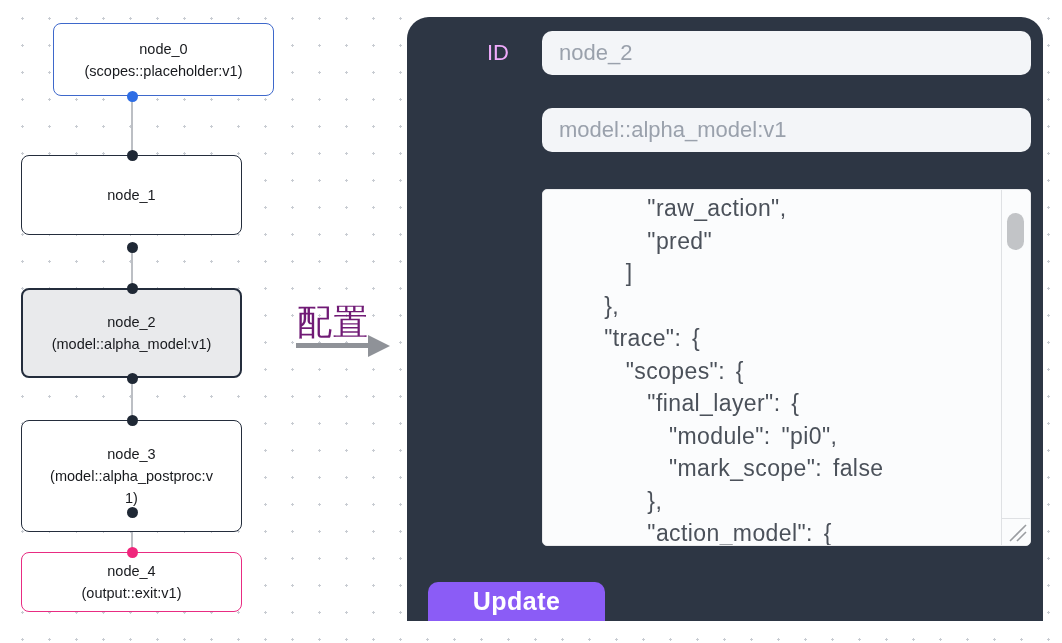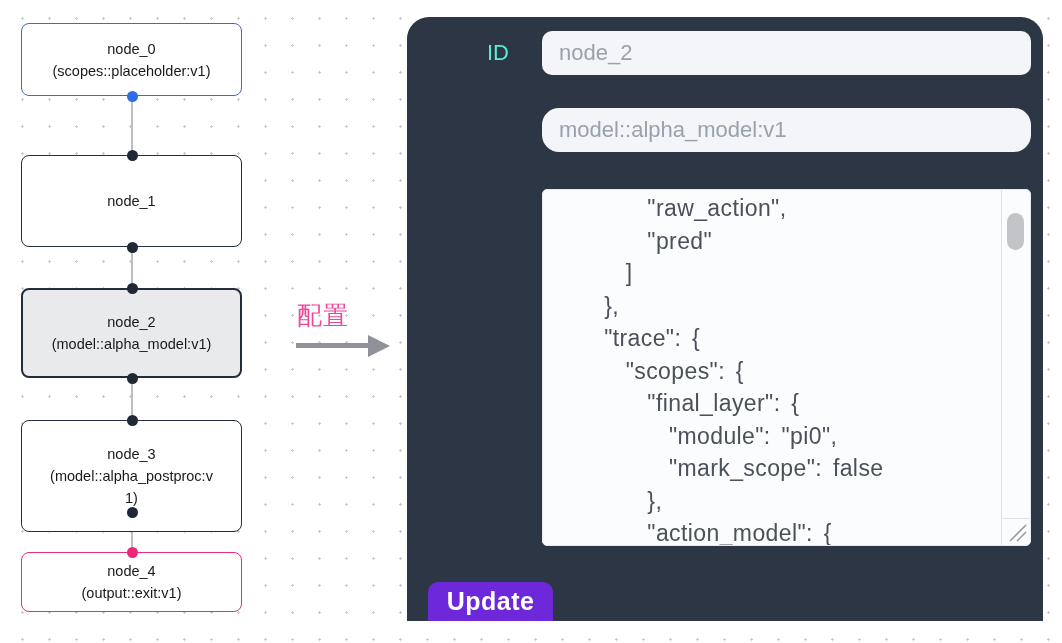--- a/index.html
+++ b/index.html
@@ -16,58 +16,58 @@
 
   
   .flow-node {
     position:absolute; left:21px; width:221px;
     background:#ffffff; border-radius:8px;
     display:flex; flex-direction:column; justify-content:center; align-items:center;
     text-align:center; padding:0 23px;
     font-size:14.5px; line-height:22px; color:#17191d;
     word-break:break-all;
   }
-  .node-input    { border:1.6px solid #3e68cb; }
+  .node-input    { border:1.6px solid #3e68cb;margin-left:32px; }
   .node-default  { border:1.7px solid #242d3c; }
   .node-selected { border:2.5px solid #242d3c; background:#e9eaec; }
   .node-output   { border:1.7px solid #e82c82; }
 
   .edge {
     position:absolute; left:131px; width:1.5px; background:#bcbfc4;
   }
   .port {
     position:absolute; left:126.5px; width:11px; height:11px; border-radius:50%;
   }
   .port-dark { background:#1f2835; }
   .port-blue { background:#2e6de5; }
   .port-pink { background:#f0267c; }
 
   
   .transfer-label {
     position:absolute; left:297px; top:299px;
-    font-size:25px; color:#ec4899; letter-spacing:1px;
+    font-size:35px; color:#701a75; letter-spacing:1px;
   }
   .arrow-shaft {
     position:absolute; left:296px; top:343px; width:74px; height:5px; background:#8f9298;
   }
   .arrow-head {
     position:absolute; left:368px; top:334.5px; width:0; height:0;
     border-left:22px solid #8f9298;
     border-top:11px solid transparent;
     border-bottom:11px solid transparent;
   }
 
   
   .panel {
     position:absolute; left:407px; top:17px; width:636px; height:604px;
     background:#2d3644; border-radius:22px 22px 0 0; overflow:hidden;
   }
   .field-label {
     position:absolute; left:0; width:102px; height:44px; line-height:44px;
-    text-align:right; color:#5eead4; font-size:22px;padding-left:46px;
+    text-align:right; color:#f0abfc; font-size:22px;padding-left:46px;
   }
   .panel-input {
     position:absolute; left:135px; width:489px; height:44px;
     border:none; outline:none; border-radius:10px;
     background:#f3f5f8; color:#9aa1ac;
     font-size:22px; padding:0 17px;
     font-family:"Liberation Sans", sans-serif;
   }
   .ta-wrap {
     position:absolute; left:135px; top:172px; width:489px; height:357px;
@@ -86,43 +86,43 @@
   .scroll-thumb {
     position:absolute; left:5px; top:23px; width:17px; height:37px;
     border-radius:9px; background:#c2c4c7;
   }
   .resize-box {
     position:absolute; right:0; bottom:0; width:29px; height:27px;
     border-left:1px solid #dfe1e4; border-top:1px solid #dfe1e4; background:#fbfcfd;
   }
   .resize-box svg { position:absolute; right:2px; bottom:2px; }
   .update-btn {
-    position:absolute; left:21px; top:565px; width:125px; height:39px;
-    background:#6d28d9; color:#ffffff; border:none; outline:none;
+    position:absolute; left:21px; top:565px; width:177px; height:39px;
+    background:#8b5cf6; color:#ffffff; border:none; outline:none;
     border-radius:10px 10px 0 0;
     font-size:25px; font-weight:600; letter-spacing:0.5px;
     font-family:"Liberation Sans", sans-serif;
     cursor:pointer;
   }
 </style>
 </head>
 <body>
 
 <div>
 
   <div class="edge" style="top:96px;height:59px"></div>
   <div class="edge" style="top:247px;height:41px"></div>
   <div class="edge" style="top:378px;height:42px"></div>
   <div class="edge" style="top:512px;height:40px"></div>
 
   <div class="flow-node node-input" style="top:23px;height:73px">
     <div>node_0</div>
     <div>(scopes::placeholder:v1)</div>
   </div>
-  <div class="flow-node node-default" style="top:155px;height:92px">
+  <div class="flow-node node-default" style="top:155px;height:80px">
     <div>node_1</div>
   </div>
   <div class="flow-node node-selected" style="top:288px;height:90px">
     <div>node_2</div>
     <div>(model::alpha_model:v1)</div>
   </div>
   <div class="flow-node node-default" style="top:420px;height:112px">
     <div>node_3</div>
     <div>(model::alpha_postproc:v1)</div>
   </div>
@@ -143,21 +143,21 @@
 
 <div class="transfer-label">配置</div>
 <div class="arrow-shaft"></div>
 <div class="arrow-head"></div>
 
 <div class="panel">
 
   <div class="field-label" style="top:14px">ID</div>
   <input class="panel-input" style="top: 14px;" type="text" value="node_2">
 
-  <input class="panel-input" style="top: 91px; border-radius: 17px;" type="text" value="model::alpha_model:v1">
+  <input class="panel-input" style="top: 91px;" type="text" value="model::alpha_model:v1">
 
 
   <div class="ta-wrap">
     <div class="config-text">        "raw_action",
         "pred"
       ]
     },
     "trace": {
       "scopes": {
         "final_layer": {

